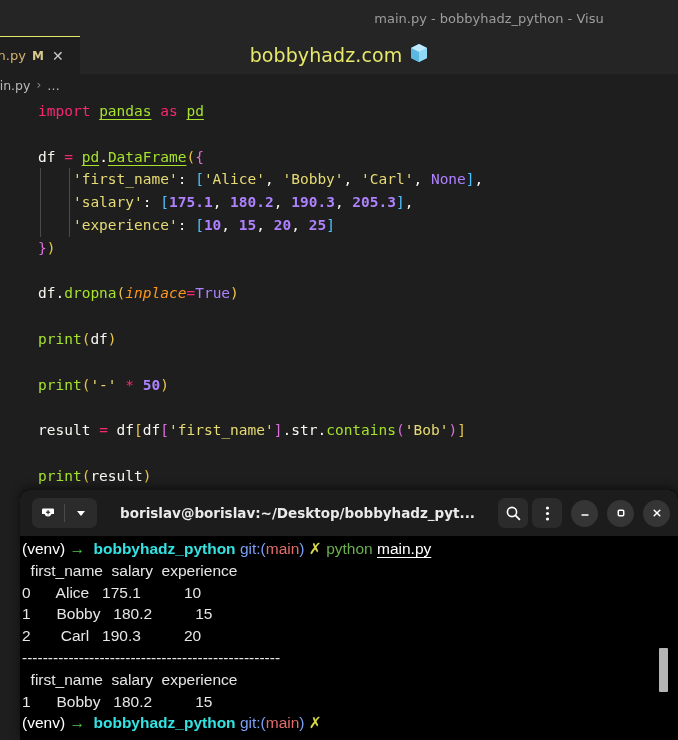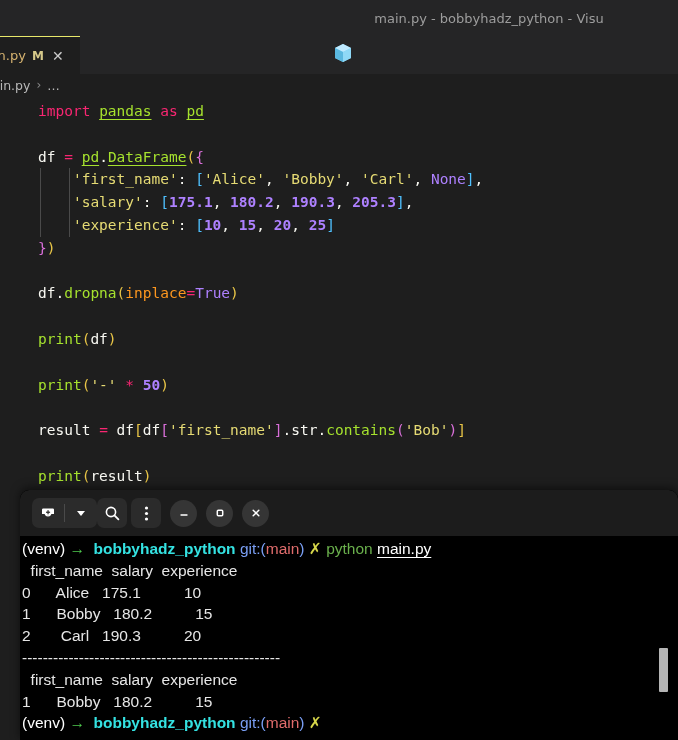--- a/index.html
+++ b/index.html
@@ -158,21 +158,21 @@
   .t-func    { color: #a6e22e; }
   .t-str     { color: #e6db74; }
   .t-num     { color: #ae81ff; font-weight: bold; }
   .t-const   { color: #ae81ff; }
   .t-punct   { color: #f8f8f2; }
   .t-paren-y { color: #e8c547; }
   .t-paren-m { color: #d96fd9; }
   .t-bracket-b { color: #4fc1ff; }
   .t-bracket-y { color: #e8c547; }
   .t-bracket-m { color: #d96fd9; }
-  .t-param   { color: #fd971f; }
+  .t-param   { color: #fd971f; font-style: italic; }
   .t-op      { color: #f92672; }
   .t-plain   { color: #f8f8f2; }
 
   
   .terminal {
     position: absolute;
     left: 20px;
     top: 490px;
     width: 658px;
     height: 250px;
@@ -278,20 +278,21 @@
 </head>
 <body>
 
 <div id="app">
 
   <div class="titlebar">
     <span class="titlebar-text">main.py - bobbyhadz_python - Visu</span>
   </div>
 
   <div class="banner">
+    <span class="banner-text">bobbyhadz.com</span>
     <span class="banner-cube">
       <svg width="18" height="20" viewBox="0 0 18 20">
         <polygon points="9,1 17,5 17,15 9,19 1,15 1,5" fill="#7fd4f5"></polygon>
         <polygon points="9,1 17,5 9,9 1,5" fill="#bfeaff"></polygon>
         <polygon points="1,5 9,9 9,19 1,15" fill="#5ab8e0"></polygon>
         <polygon points="9,9 17,5 17,15 9,19" fill="#8fd9f7"></polygon>
       </svg>
     </span>
   </div>
 
@@ -331,20 +332,21 @@
           </svg>
         </div>
         <div class="hdr-divider"></div>
         <div class="hdr-btn">
           <svg width="12" height="12" viewBox="0 0 12 12">
             <polygon points="2,4 10,4 6,9" fill="#ffffff"></polygon>
           </svg>
         </div>
       </div>
 
+      <div class="term-title">borislav@borislav:~/Desktop/bobbyhadz_pyt...</div>
 
       <div class="hdr-right">
         <div class="sq-btn">
           <svg width="17" height="17" viewBox="0 0 17 17">
             <circle cx="7" cy="7" r="4.6" fill="none" stroke="#ffffff" stroke-width="1.6"></circle>
             <line x1="10.4" y1="10.4" x2="14.4" y2="14.4" stroke="#ffffff" stroke-width="1.8" stroke-linecap="round"></line>
           </svg>
         </div>
         <div class="sq-btn">
           <svg width="5" height="17" viewBox="0 0 5 17">

